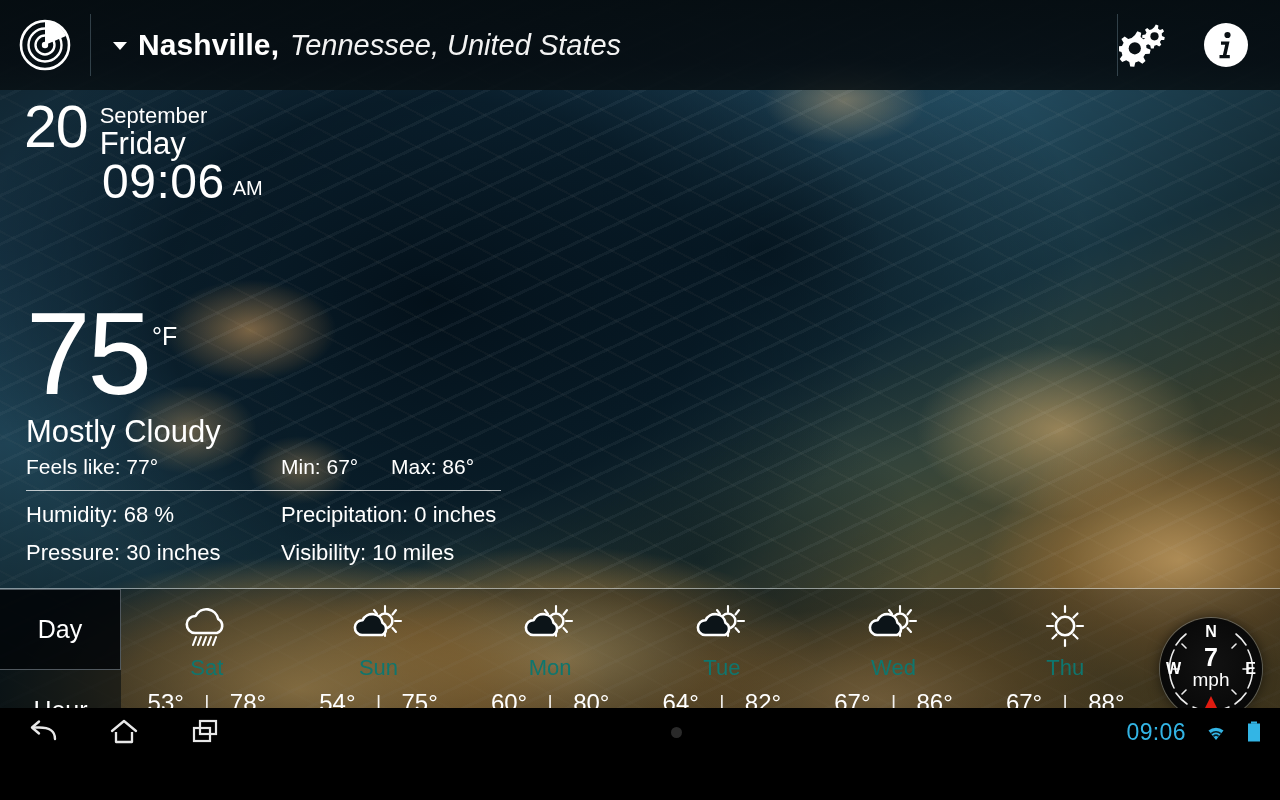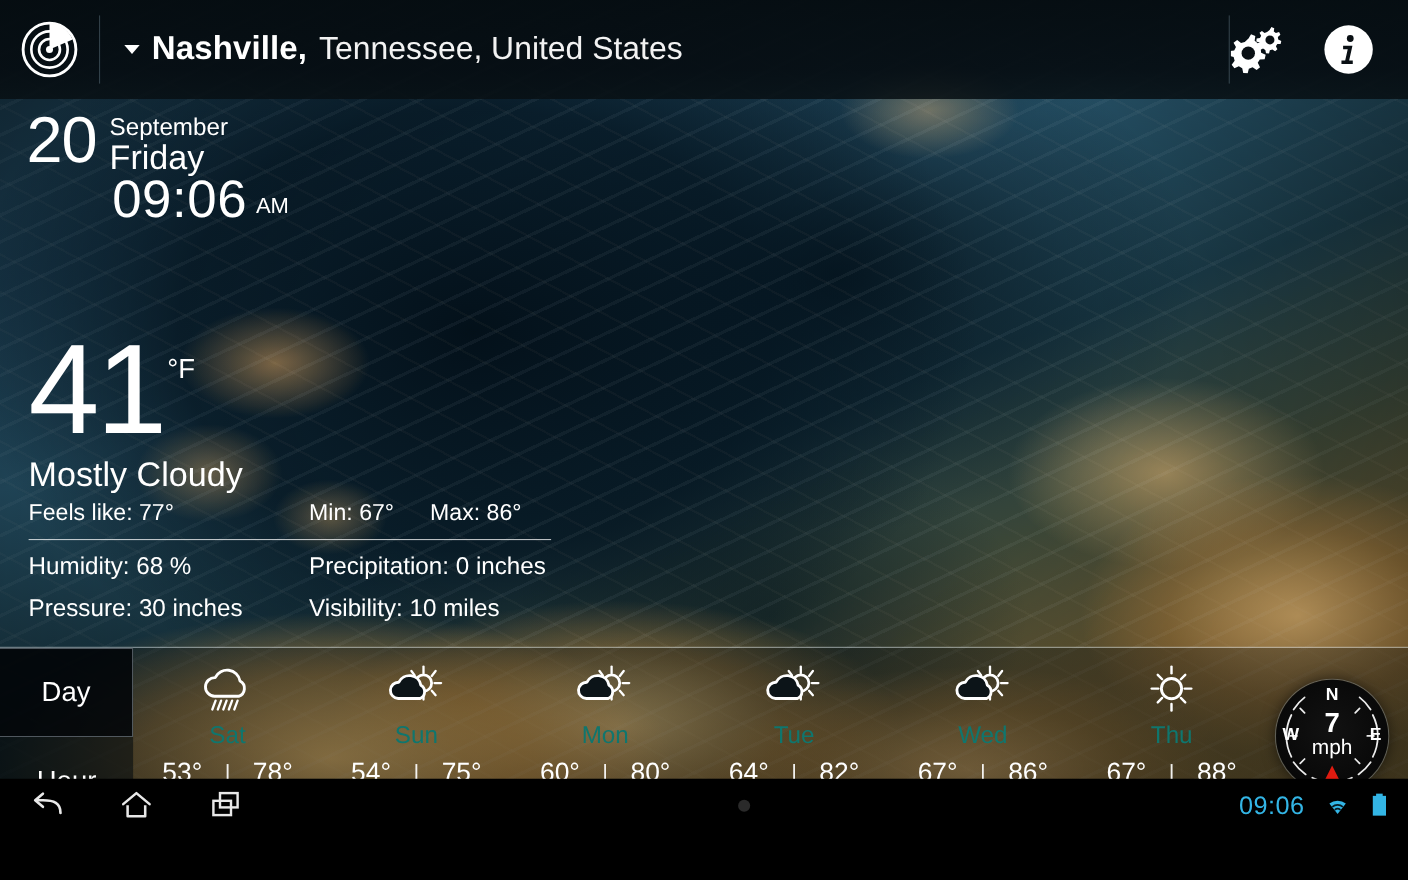--- a/index.html
+++ b/index.html
@@ -63,21 +63,21 @@
     display: flex; align-items: baseline; gap: 0;
     margin-left: 22px; flex: 1; white-space: nowrap;
   }
   .caret {
     width: 0; height: 0;
     border-left: 7px solid transparent; border-right: 7px solid transparent;
     border-top: 8px solid #fff;
     margin-right: 11px; position: relative; top: -5px;
   }
   .loc-city { font-size: 30px; font-weight: bold; color: #fff; letter-spacing: .1px; }
-  .loc-rest { font-size: 29px; font-weight: 400; color: #f2f2f2; margin-left: 11px; }
+  .loc-rest { font-size: 29px; font-weight: 400; color: #f2f2f2; margin-left: 11px; font-style: italic; }
   .appbar-right { display: flex; align-items: center; gap: 30px; padding-right: 28px; }
   .icon-btn { width: 52px; height: 52px; display: flex; align-items: center; justify-content: center; }
 
   
   .datebox { position: absolute; left: 24px; top: 98px; color: #fff; }
   .date-row { display: flex; align-items: flex-start; }
   .day-num { font-size: 59px; line-height: 58px; font-weight: 300; letter-spacing: -1px; }
   .month-day { margin-left: 12px; margin-top: 6px; }
   .month { font-size: 22px; line-height: 23px; font-weight: 400; }
   .weekday { font-size: 31px; line-height: 33px; font-weight: 400; }
@@ -227,21 +227,21 @@
       </div>
     </div>
     <div class="time-row">
       <div class="time">09:06</div>
       <div class="ampm">AM</div>
     </div>
   </div>
 
   <div class="tempbox">
     <div class="temp-row">
-      <div class="temp-val">41</div>
+      <div class="temp-val">75</div>
       <div class="temp-unit">°F</div>
     </div>
     <div class="cond">Mostly Cloudy</div>
   </div>
 
   <div class="details">
     <div class="d-row1">
       <div class="c1">Feels like: 77°</div>
       <div class="c2">Min: 67°</div>
       <div>Max: 86°</div>

